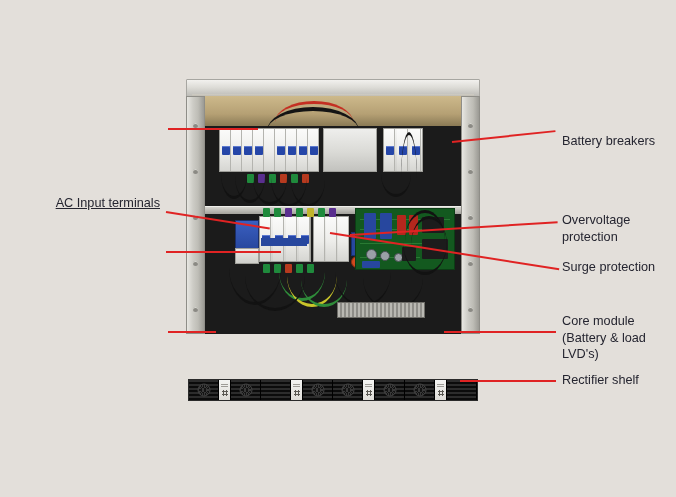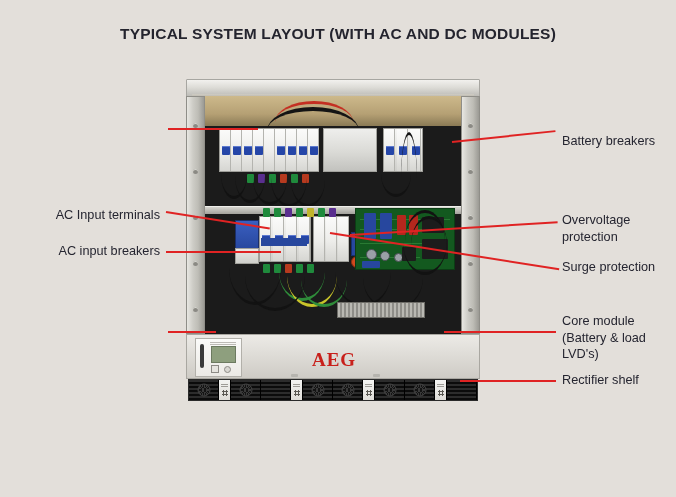--- a/index.html
+++ b/index.html
@@ -351,21 +351,20 @@
       radial-gradient(circle at 4.5px 1.5px, #5a5852 0 1.2px, transparent 1.3px),
       radial-gradient(circle at 1.5px 4.5px, #5a5852 0 1.2px, transparent 1.3px),
       radial-gradient(circle at 4.5px 4.5px, #5a5852 0 1.2px, transparent 1.3px);
   }
 </style>
 </head>
 <body>
 
 <div id="page">
 
-  <div id="title">TYPICAL SYSTEM LAYOUT (WITH AC AND DC MODULES)</div>
 
   <div id="cabinet">
 
     <div class="hood"></div>
     <div class="hood-lip"></div>
 
     <div class="post l">
       <div class="rivet" style="top:26px"></div>
       <div class="rivet" style="top:72px"></div>
       <div class="rivet" style="top:118px"></div>
@@ -490,32 +489,20 @@
       <div class="wire down" style="left:24px; top:172px; width:52px; height:34px;"></div>
       <div class="wire down" style="left:40px; top:180px; width:60px; height:32px;"></div>
       <div class="wire down" style="left:130px; top:176px; width:56px; height:32px;"></div>
       <div class="wire down" style="left:158px; top:182px; width:60px; height:30px;"></div>
 
       <div style="position:absolute; left:132px; top:206px; width:86px; height:14px;
                   background:repeating-linear-gradient(90deg,#b9b8b2 0 2px,#8e8d88 2px 4px);
                   border:1px solid #6e6d68;"></div>
     </div>
 
-    <div class="core">
-      <div class="controller">
-        <div class="ctrl-tiny"></div>
-        <div class="ctrl-handle"></div>
-        <div class="ctrl-screen"></div>
-        <div class="ctrl-sq"></div>
-        <div class="ctrl-btn" style="left:28px"></div>
-      </div>
-      <div id="aeg-logo">AEG</div>
-      <div class="core-screw" style="left:104px"></div>
-      <div class="core-screw" style="left:186px"></div>
-    </div>
 
     <div class="rect-shelf">
       <div class="rect-unit">
           <div class="rect-fan"></div>
         </div>
       <div class="rect-strip"></div>
       <div class="rect-unit">
           <div class="rect-fan"></div>
         </div>
       <div class="rect-unit"></div>
@@ -533,24 +520,23 @@
       <div class="rect-unit">
           <div class="rect-fan"></div>
         </div>
       <div class="rect-strip"></div>
       <div class="rect-unit"></div>
     </div>
   </div>
 
   <div class="leader" style="left:168px; top:128px; width:90px;"></div>
 
-  <div class="label left" style="left:10px; top:207px; width:150px;">AC Input terminals</div>
+  <div class="label left" style="left:10px; top:195px; width:150px;text-decoration:underline;">AC Input terminals</div>
   <div class="leader" style="left:166px; top:211px; width:105px; transform:rotate(9deg);"></div>
 
-  <div class="label left" style="left:10px; top:243px; width:150px;">AC input breakers</div>
   <div class="leader" style="left:166px; top:251px; width:115px;"></div>
 
   <div class="leader" style="left:168px; top:331px; width:48px;"></div>
 
   <div class="label right" style="left:562px; top:133px; width:120px;">Battery breakers</div>
   <div class="leader" style="left:452px; top:141px; width:104px; transform:rotate(-6deg);"></div>
 
   <div class="label right" style="left:562px; top:212px; width:120px;">Overvoltage
 protection</div>
   <div class="leader" style="left:350px; top:234px; width:208px; transform:rotate(-3.5deg);"></div>

